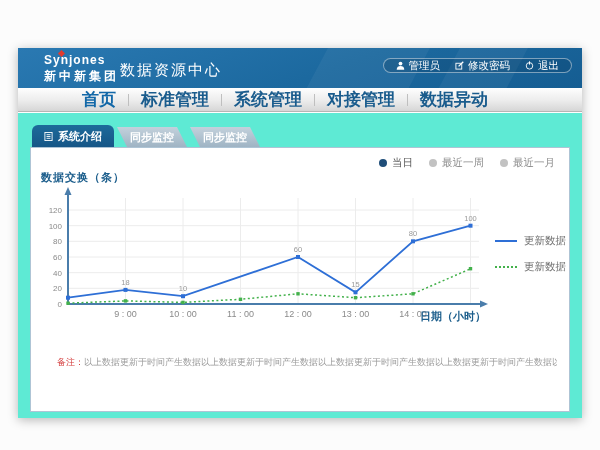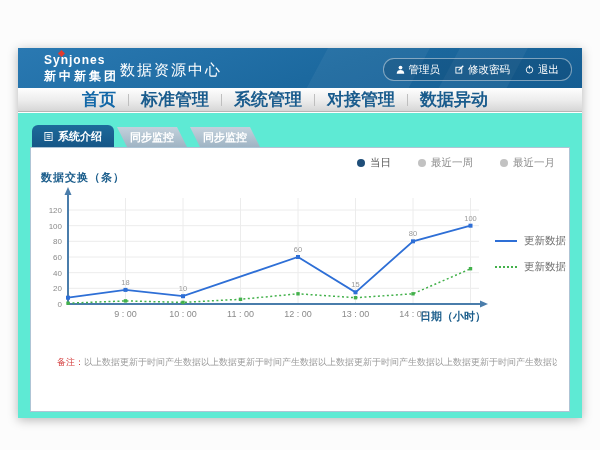--- a/index.html
+++ b/index.html
@@ -16,21 +16,21 @@
   .streak { position:absolute; top:-30px; width:90px; height:120px;
             background:rgba(255,255,255,.05); transform:rotate(28deg); }
   .streak.s1 { left:300px; } .streak.s2 { left:430px; width:60px; }
   .logo { position:absolute; left:26px; top:4px; color:#fff; }
   .logo-en { font-size:12px; font-weight:bold; letter-spacing:1px; line-height:17px; position:relative; }
   .logo-star { position:absolute; left:15px; top:-1px; width:5px; height:5px;
                background:#e23b2e; transform:rotate(45deg); }
   .logo-cn { font-size:12px; font-weight:bold; letter-spacing:3px; line-height:14px; }
   .app-title { position:absolute; left:102px; top:0; height:40px; line-height:44px;
                color:#fff; font-size:15px; letter-spacing:2px; }
-  .user-pill { position:absolute; right:10px; top:10px; height:23px; border-radius:11px;
+  .user-pill { position:absolute; right:10px; top:10px; height:15px; border-radius:11px;
                border:1px solid rgba(255,255,255,.45); background:rgba(8,40,66,.18);
                display:flex; align-items:center; padding:0 12px; gap:15px; }
   .pill-item { display:flex; align-items:center; gap:4px; color:#fff; font-size:10.5px; cursor:pointer; }
   .pill-item svg { display:block; }
 
   
   .nav { position:absolute; left:0; top:40px; width:100%; height:24px;
          background:linear-gradient(#fefefe,#ececec 55%,#d6d6d6);
          border-bottom:1px solid #b5b5b5; display:flex; align-items:center; padding-left:52px; }
   .nav-item { padding:0 12px; font-size:17px; font-weight:bold; color:#1a5c8d; cursor:pointer; white-space:nowrap; }
@@ -47,21 +47,21 @@
                 background:linear-gradient(#1d6a9a,#165687); display:flex; align-items:center; gap:5px; }
   .tab.inactive { height:20px; line-height:20px; width:70px; margin-left:3px;
                   background:linear-gradient(#c3d1dc,#9fb4c4);
                   clip-path:polygon(0 0, calc(100% - 10px) 0, 100% 100%, 10px 100%); }
 
   
   .panel { position:absolute; left:12px; top:34px; width:540px; height:265px;
            background:#fff; border:1px solid #aec4d5; }
 
   
-  .radios { position:absolute; top:8px; right:14px; display:flex; gap:27px; }
+  .radios { position:absolute; top:8px; right:14px; display:flex; gap:16px; }
   .radio-item { display:flex; align-items:center; gap:5px; font-size:10.5px; color:#8b8b8b; cursor:pointer; }
   .radio-dot { width:8px; height:8px; border-radius:50%; background:#c2c2c2; }
   .radio-item.selected { color:#555; }
   .radio-item.selected .radio-dot { background:#1f4e79; }
 
   .ylabel { position:absolute; left:10px; top:22px; font-size:11px; font-weight:bold;
             color:#1c5e8c; letter-spacing:1px; }
 
   #chart-svg { position:absolute; left:0; top:38px; width:540px; height:170px;
                font-family:"Liberation Sans", sans-serif; }

